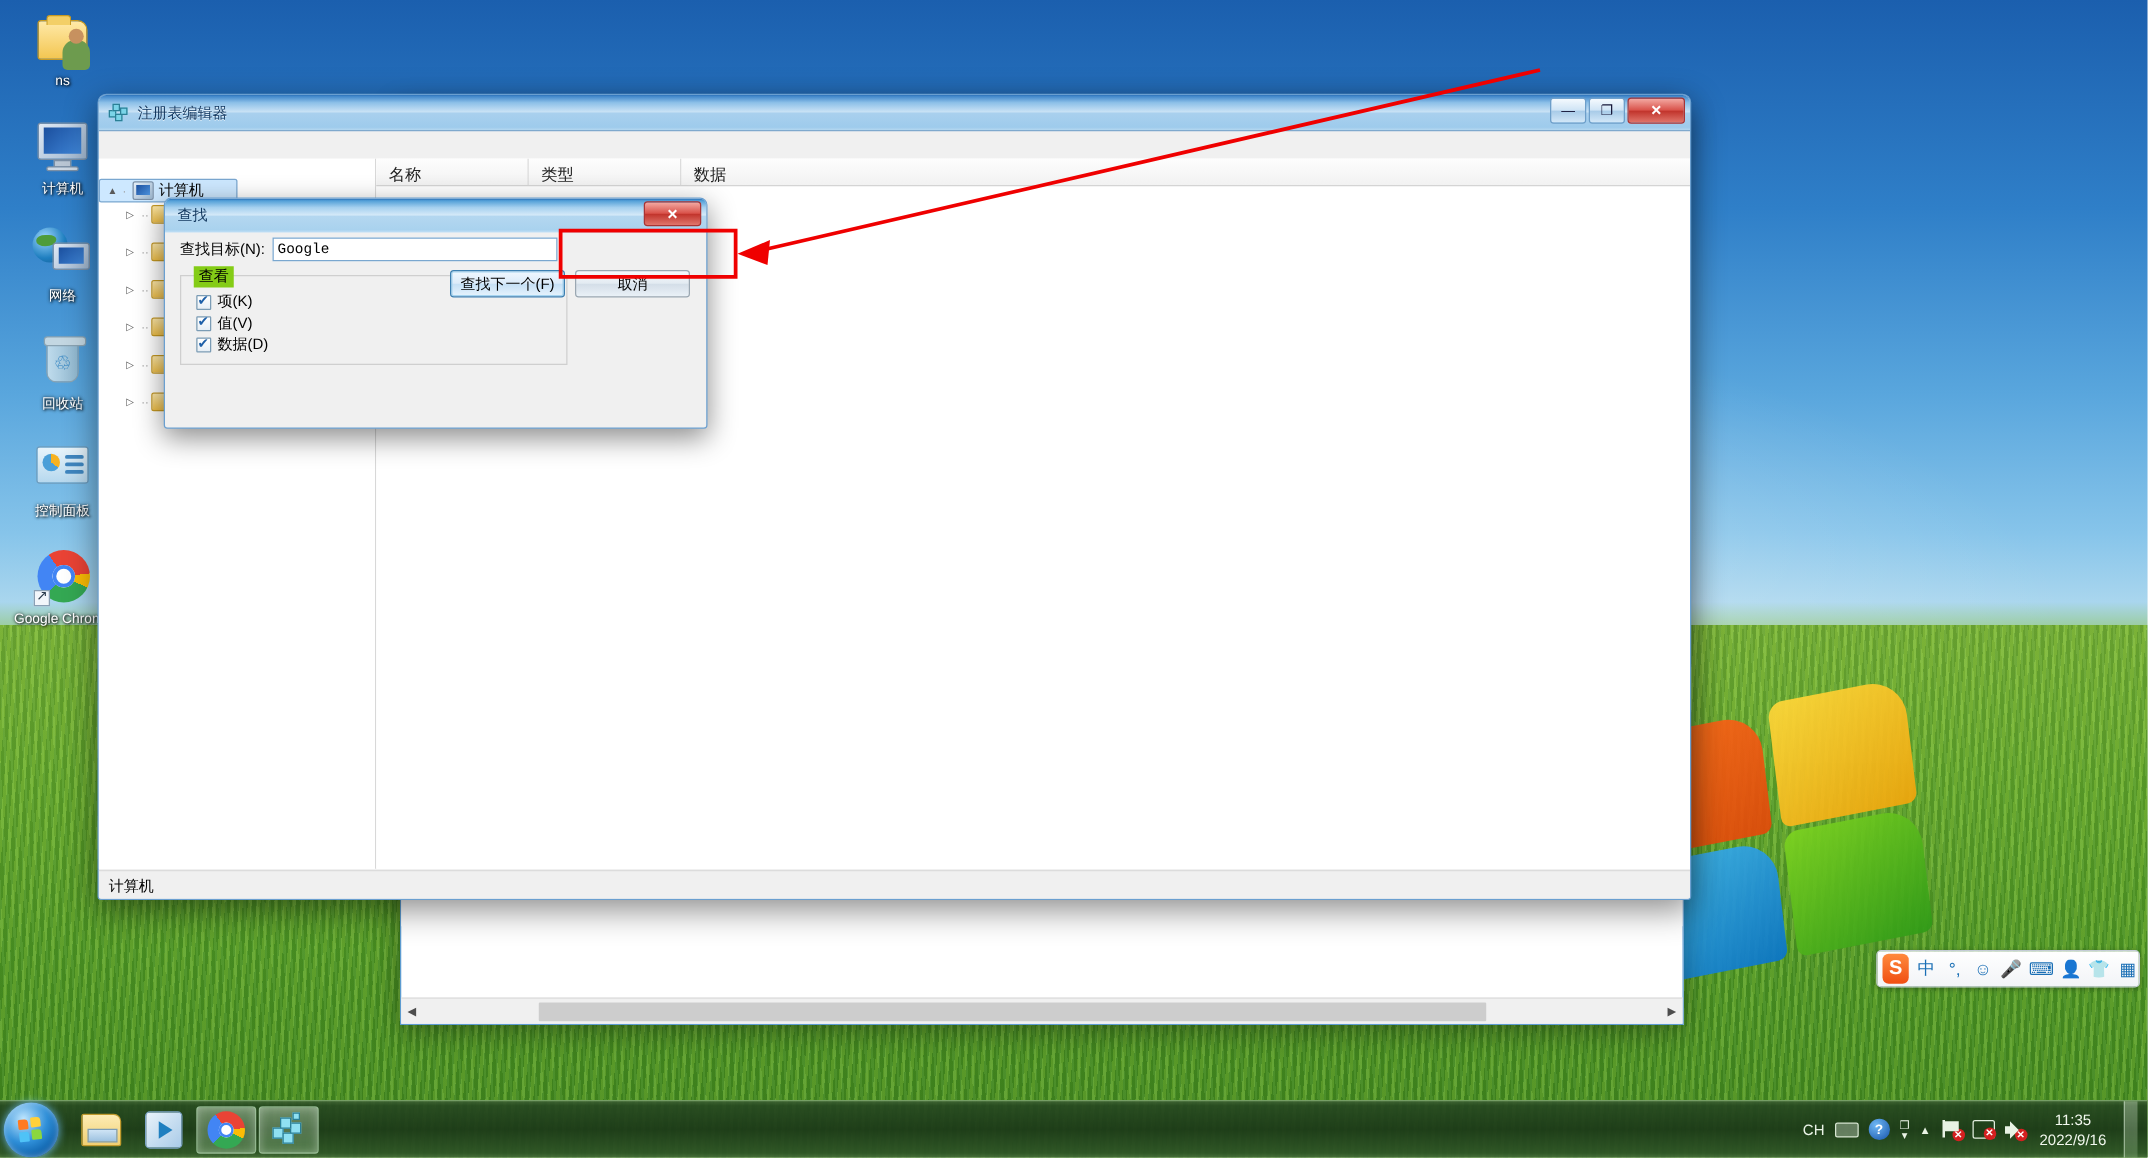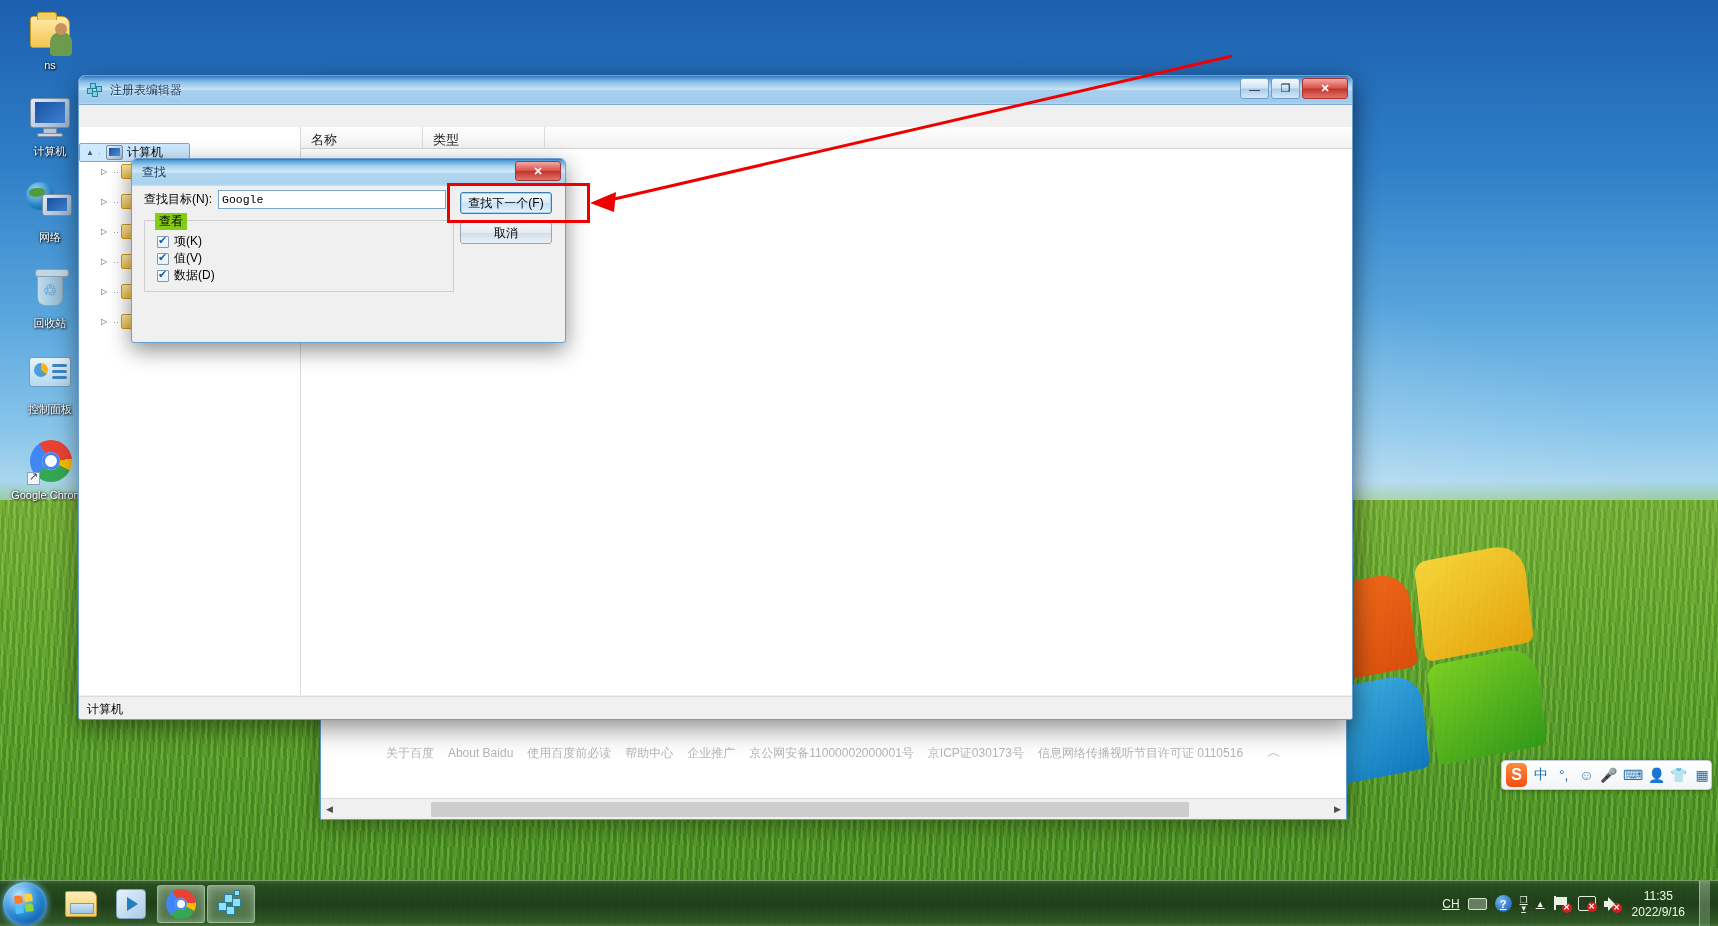--- a/index.html
+++ b/index.html
@@ -188,21 +188,21 @@
   .cb { width:12px; height:12px; border:1px solid #7b9cb5; background:linear-gradient(to bottom,#fff,#e6eef5); margin-right:5px; position:relative; border-radius:1px; }
   .cb.on:after { content:"✔"; position:absolute; left:0px; top:-3px; font-size:11px; color:#1d5fa8; }
   .wholeword { margin-top:12px; display:flex; align-items:center; font-size:12px; }
   .btn {
     width:92px; height:22px; font-size:12px; color:#000;
     border:1px solid #9aa7b2; border-radius:3px;
     background: linear-gradient(to bottom,#f6f9fc,#e3ebf2 48%,#d4dee8 52%,#eaf1f7);
     display:flex;align-items:center;justify-content:center;
   }
   .btn.focus { border:1px solid #3c7fb1; box-shadow: 0 0 0 1px #a5d4f0 inset; background: linear-gradient(to bottom,#f0f8ff,#dcebf9 48%,#c6e0f5 52%,#e6f3fd); }
-  .find-buttons { position:absolute; right:13px; top:6px; display:flex; flex-direction:column; gap:8px; }
+  .find-buttons { position:absolute; right:13px; top:30px; display:flex; flex-direction:row; gap:8px; }
 
   
   .annot-box {
     position:absolute; left:447px; top:183px; width:143px; height:40px;
     border:3px solid #ef0000; pointer-events:none; z-index:60;
   }
   .annot-svg { position:absolute; left:0; top:0; width:1718px; height:926px; pointer-events:none; z-index:59; }
 
   
   .sogou {
@@ -239,21 +239,21 @@
   .tb-explorer{width:32px;height:26px;background:linear-gradient(to bottom,#fdecb4,#f0cf72);border:1px solid #c19b2d;border-radius:2px 6px 2px 2px;position:relative;}
   .tb-explorer:after{content:"";position:absolute;left:4px;bottom:2px;width:22px;height:9px;background:linear-gradient(to bottom,#cfe4f5,#9dc2e0);border:1px solid #7b9cb5;}
   .tb-wmp{width:30px;height:30px;border-radius:4px;background:linear-gradient(135deg,#e8f2fa,#a9cbe8);border:1px solid #7ba3c6;display:flex;align-items:center;justify-content:center;}
   .tb-wmp:after{content:"";width:0;height:0;border-left:11px solid #1f7fc0;border-top:7px solid transparent;border-bottom:7px solid transparent;margin-left:3px;}
   .tb-chrome{width:30px;height:30px;border-radius:50%;background:conic-gradient(from -35deg,#ea4335 0 33%,#fbbc05 33% 42%,#34a853 42% 72%,#4285f4 72% 100%);position:relative;}
   .tb-chrome:after{content:"";position:absolute;left:9px;top:9px;width:12px;height:12px;border-radius:50%;background:#fff;box-shadow:inset 0 0 0 2px #4285f4;}
   .tb-reg{width:30px;height:28px;position:relative;}
   .tb-reg i{position:absolute;display:block;width:9px;height:9px;background:#8fe0f2;border:1px solid #2b7f96;}
   .tb-reg .q1{left:2px;top:12px}.tb-reg .q2{left:10px;top:16px}.tb-reg .q3{left:16px;top:8px}.tb-reg .q4{left:8px;top:4px}.tb-reg .q5{left:18px;top:0px;width:6px;height:6px}
   .tray { margin-left:auto; display:flex; align-items:center; gap:8px; padding-right:8px; }
-  .tray-item { color:#eaf3e6; font-size:12px; display:flex; align-items:center; justify-content:center;text-decoration:underline; }
+  .tray-item { color:#eaf3e6; font-size:12px; display:flex; align-items:center; justify-content:center; }
   .tray-kbd{width:19px;height:12px;border:1px solid #d7e6d2;border-radius:2px;background:rgba(230,240,225,.35);}
   .tray-help{width:17px;height:17px;border-radius:50%;background:radial-gradient(circle at 35% 30%,#6fb8f5,#1552a8);color:#fff;font-size:11px;font-weight:bold;display:flex;align-items:center;justify-content:center;}
   .tray-flag{position:relative;width:17px;height:15px;}
   .tray-flag:before{content:"";position:absolute;left:1px;top:0;width:2px;height:14px;background:#e8f2e4;}
   .tray-flag:after{content:"";position:absolute;left:3px;top:1px;width:11px;height:8px;background:#e8f2e4;}
   .badge-x{position:absolute;right:-2px;bottom:-2px;width:10px;height:10px;border-radius:50%;background:#d42020;color:#fff;font-size:8px;line-height:10px;text-align:center;font-weight:bold;}
   .tray-net{position:relative;width:18px;height:15px;border:1px solid #e2eede;border-radius:2px;}
   .tray-spk{position:relative;width:16px;height:14px;}
   .tray-spk:before{content:"";position:absolute;left:0;top:4px;width:5px;height:6px;background:#e8f2e4;}
   .tray-spk:after{content:"";position:absolute;left:4px;top:0;border-left:7px solid #e8f2e4;border-top:7px solid transparent;border-bottom:7px solid transparent;}
@@ -317,31 +317,20 @@
     <div class="glyph">
       <div class="ic-chrome"></div>
         <div class="shortcut-arrow"></div>
     </div>
     <div class="lbl">Google Chrome</div>
   </div>
 </div>
 
 <div class="browser">
   <div class="browser-top"></div>
-  <div class="baidu-footer">
-    <a>关于百度</a>
-    <a>About Baidu</a>
-    <a>使用百度前必读</a>
-    <a>帮助中心</a>
-    <a>企业推广</a>
-    <a>京公网安备11000002000001号</a>
-    <a>京ICP证030173号</a>
-    <a>信息网络传播视听节目许可证 0110516</a>
-    <span class="chev-up">︿</span>
-  </div>
   <div class="hscroll">
     <div class="arrow">◀</div>
     <div class="track">
         <div class="thumb"></div>
       </div>
     <div class="arrow">▶</div>
   </div>
 </div>
 
 <div class="regwin">
@@ -401,20 +390,21 @@
         <span class="tri">▷</span>
         <span class="tree-dots">··</span>
         <span class="mico mico-key"></span>
         <span></span>
       </div>
     </div>
     <div class="reg-list">
       <div class="reg-cols">
         <div class="reg-col" style="width:122px">名称</div>
         <div class="reg-col" style="width:122px">类型</div>
+        <div class="reg-col" style="flex:1;border-right:none">数据</div>
       </div>
     </div>
   </div>
   <div class="reg-status">计算机</div>
 </div>
 
 <div class="finddlg">
   <div class="find-title">
     <span class="t">查找</span>
     <span class="ghost"></span>

